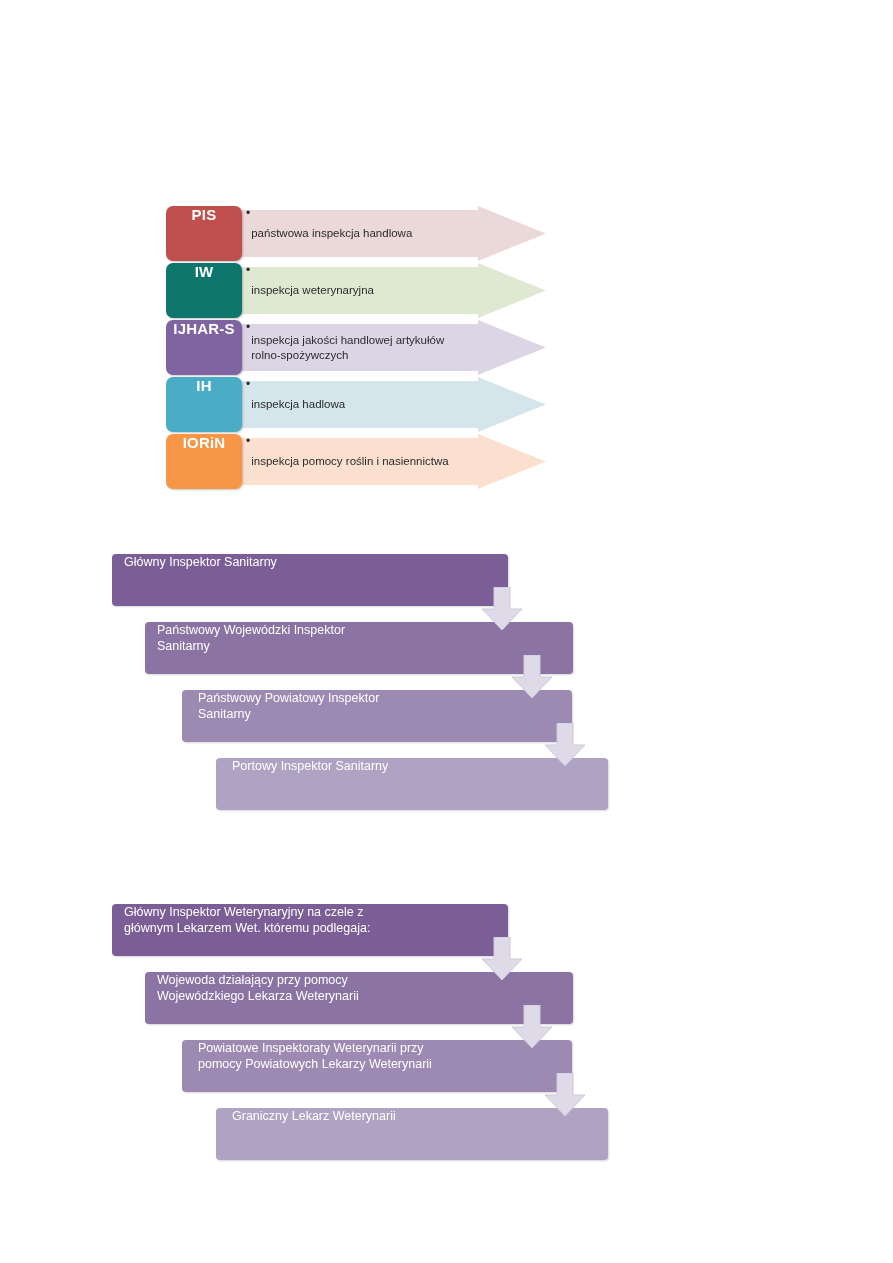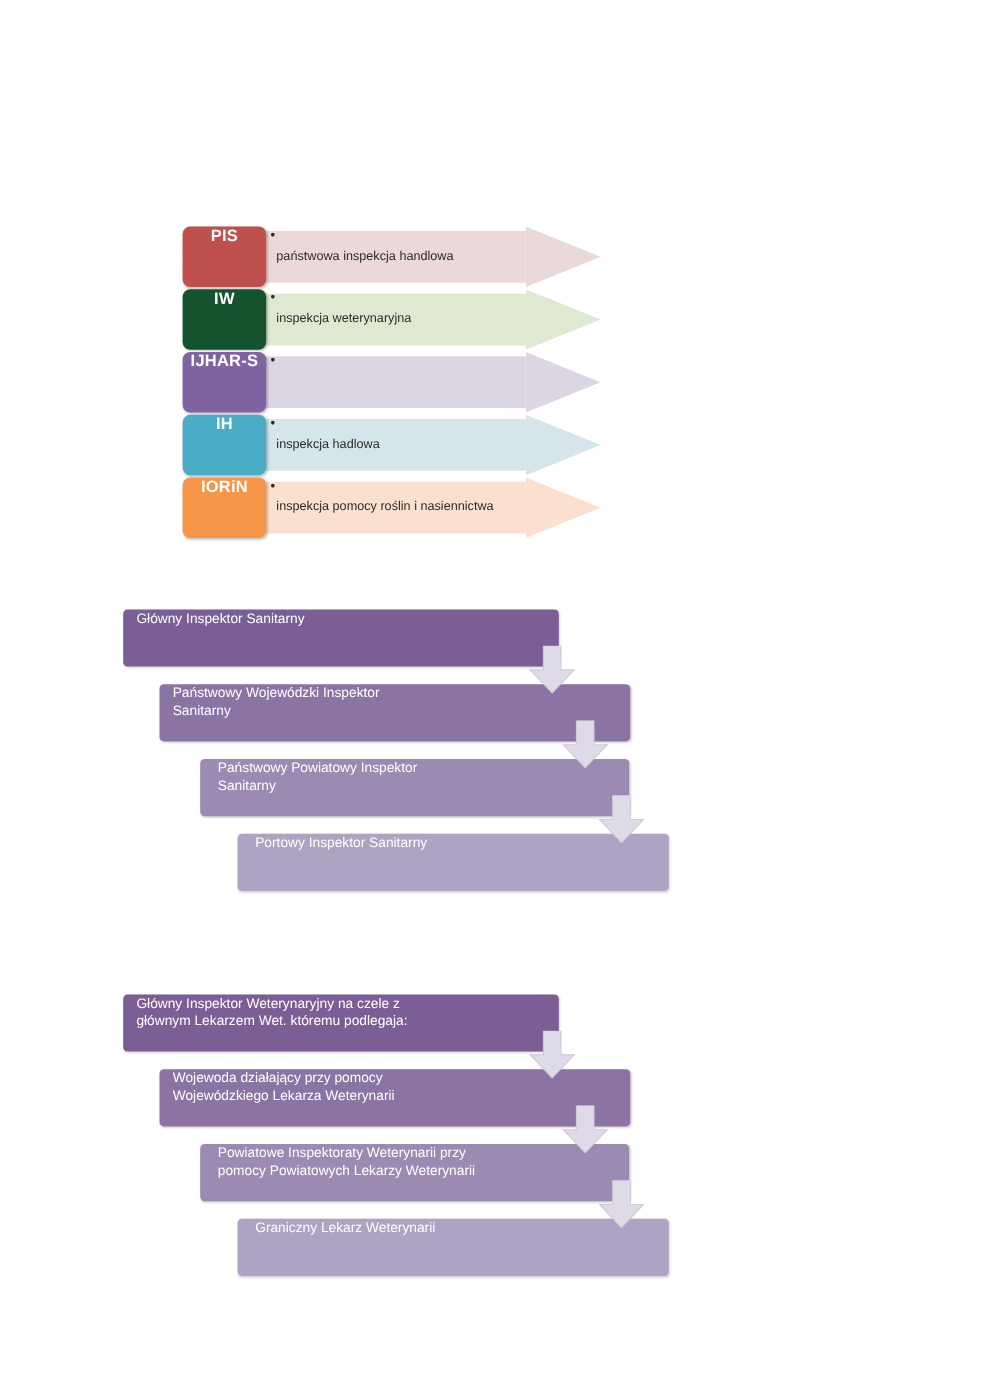--- a/index.html
+++ b/index.html
@@ -172,21 +172,21 @@
 
     <div class="arrow-row">
       <div class="arrow-body">
         <div class="rect" style="background:#DFE9D2"></div>
         <div class="head">
           <svg viewBox="0 0 68 55" preserveAspectRatio="none">
               <polygon points="0,0 68,27.5 0,55" fill="#DFE9D2"></polygon>
             </svg>
         </div>
       </div>
-      <div class="badge" style="background:#14532d">
+      <div class="badge" style="background:#0f766e">
         <span class="badge-label">IW</span>
       </div>
       <div class="arrow-text">
         <span class="bullet">•</span>
         <span class="txt">inspekcja weterynaryjna</span>
       </div>
     </div>
 
     <div class="arrow-row">
       <div class="arrow-body">
@@ -195,20 +195,22 @@
           <svg viewBox="0 0 68 55" preserveAspectRatio="none">
               <polygon points="0,0 68,27.5 0,55" fill="#DCD5E5"></polygon>
             </svg>
         </div>
       </div>
       <div class="badge" style="background:#8064A2">
         <span class="badge-label">IJHAR-S</span>
       </div>
       <div class="arrow-text two-line">
         <span class="bullet">•</span>
+        <span class="txt">inspekcja jakości handlowej artykułów
+rolno-spożywczych</span>
       </div>
     </div>
 
     <div class="arrow-row">
       <div class="arrow-body">
         <div class="rect" style="background:#D4E6EC"></div>
         <div class="head">
           <svg viewBox="0 0 68 55" preserveAspectRatio="none">
               <polygon points="0,0 68,27.5 0,55" fill="#D4E6EC"></polygon>
             </svg>

